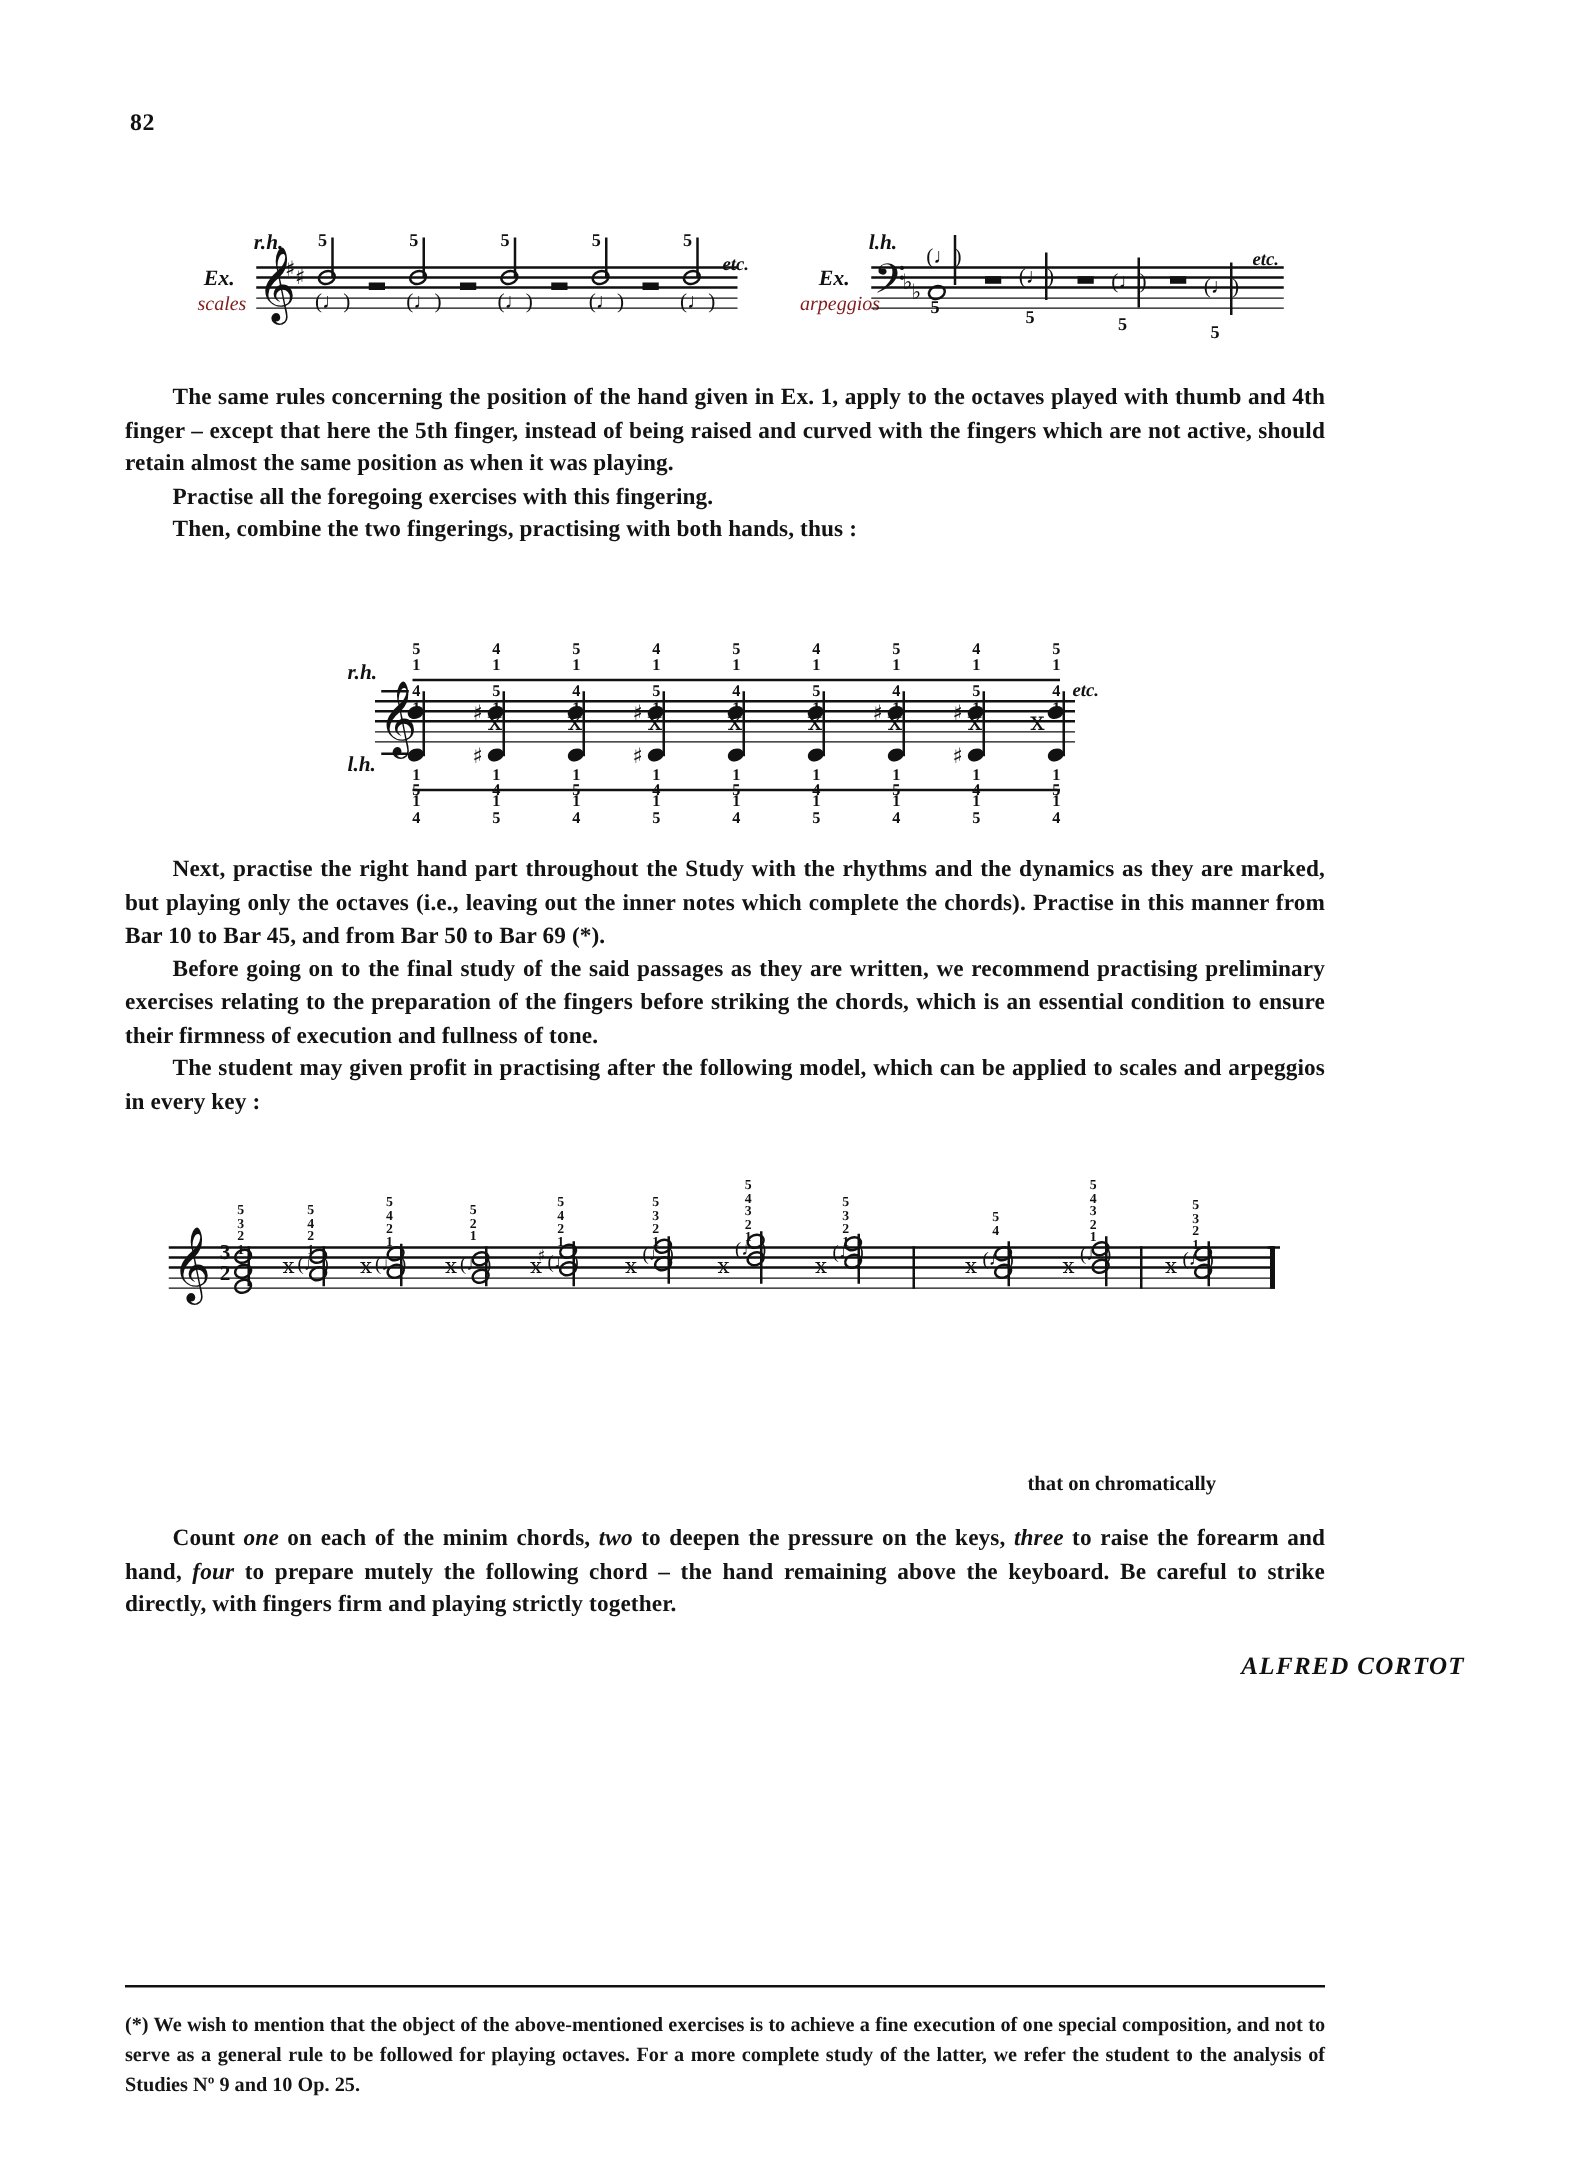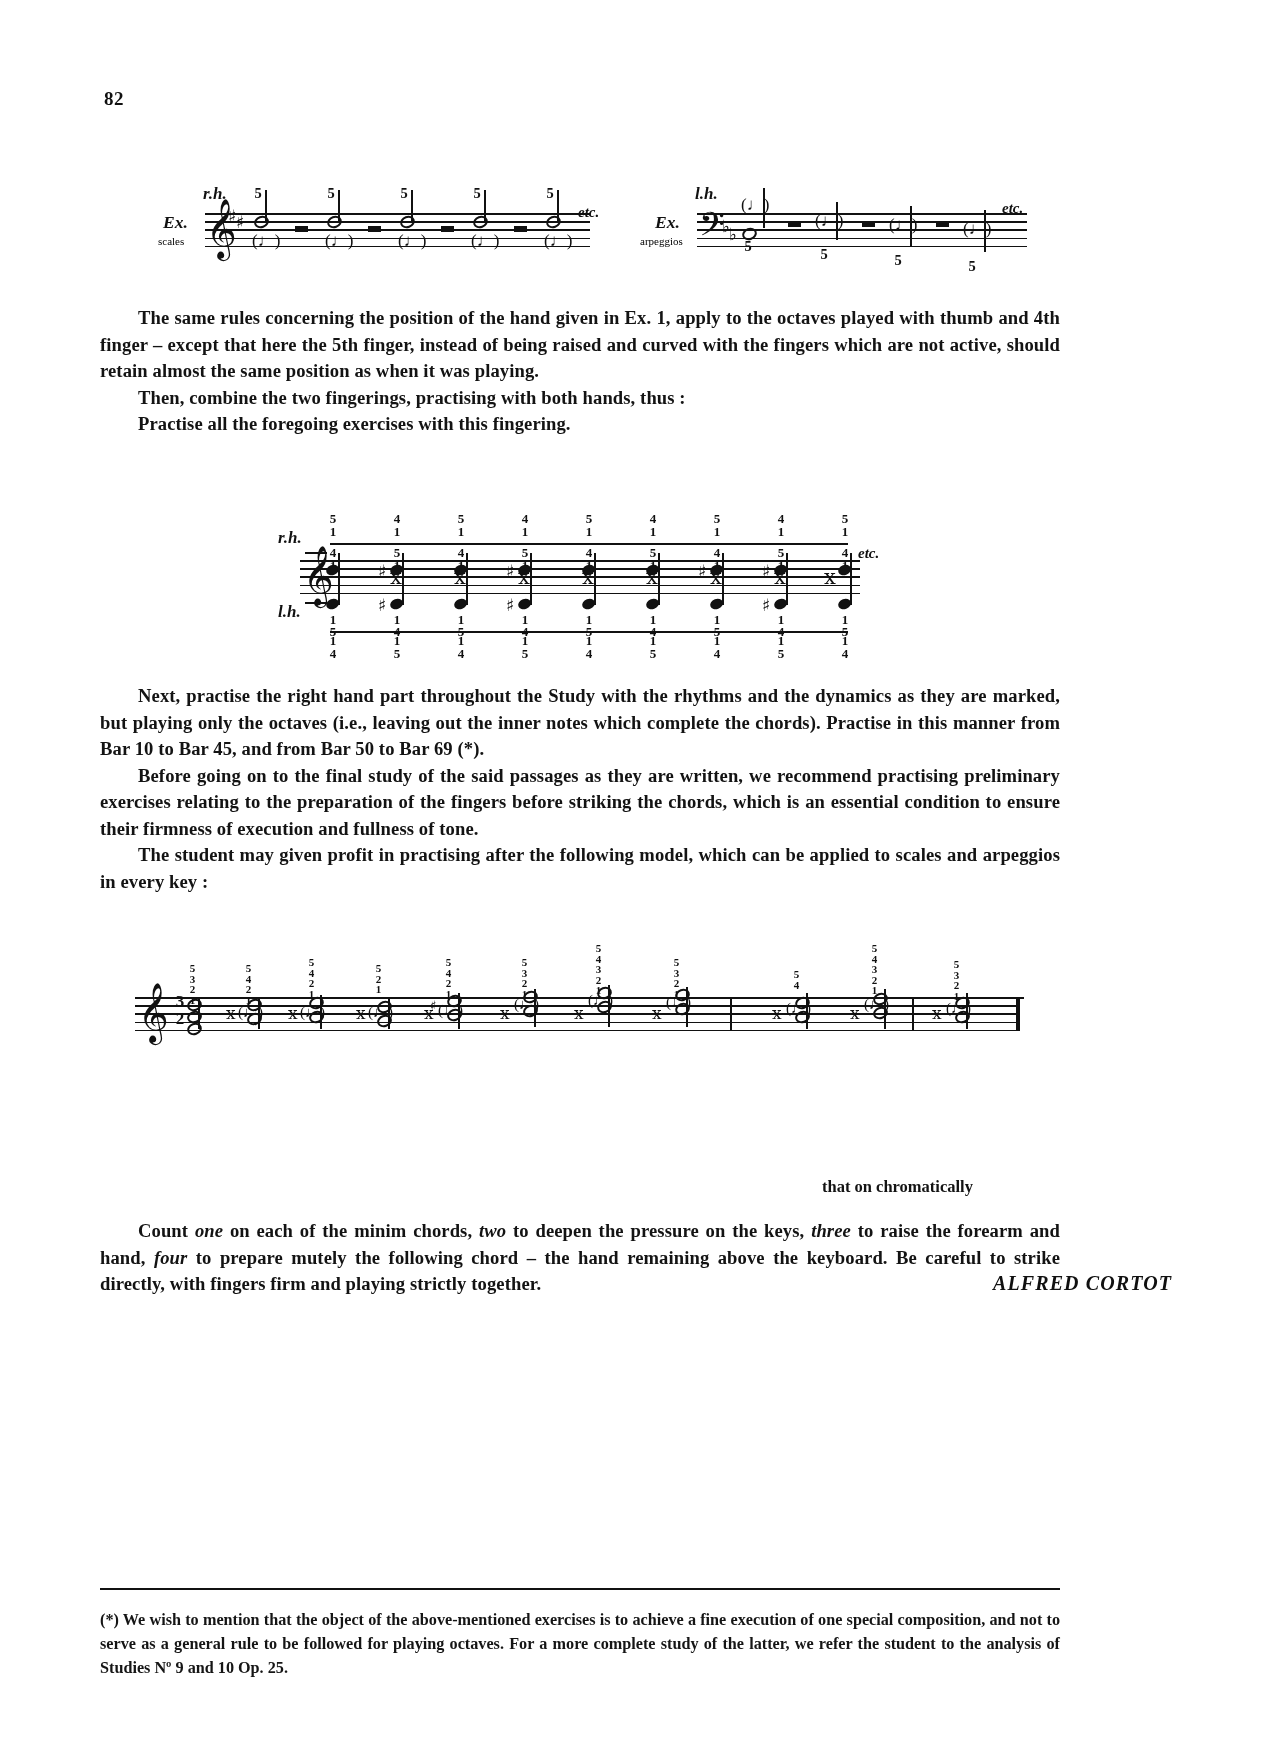--- a/index.html
+++ b/index.html
@@ -147,22 +147,23 @@
   }
   .ex-label {
     position: absolute;
     font-style: italic;
     font-weight: bold;
     font-size: 17.5px;
     color: #111;
   }
   .ex-sub {
     position: absolute;
-    font-size: 11px;
-    color: #000000;
+    font-style: italic;
+    font-size: 16px;
+    color: #7f1d1d;
   }
   .etc {
     position: absolute;
     font-style: italic;
     font-weight: bold;
     font-size: 15px;
     color: #111;
   }
   .fing {
     position: absolute;
@@ -318,22 +319,22 @@
     <div>
       <div class="paren-note" style="left:963px; top:40px;">(♩)</div>
       <div class="stem" style="left:984px; top:30px; height:42px;"></div>
       <div class="fing" style="left:966px; top:80px; width:12px;">5</div>
     </div>
     <div class="etc" style="left:1002px; top:20px;">etc.</div>
   </div>
 
   <div class="blk" style="left:100px; top:305px; width:960px;">
     <p class="para indent">The same rules concerning the position of the hand given in Ex. 1, apply to the octaves played with thumb and 4th finger – except that here the 5th finger, instead of being raised and curved with the fingers which are not active, should retain almost the same position as when it was playing.</p>
+    <p class="para indent nojust">Practise all the foregoing exercises with this fingering.</p>
     <p class="para indent nojust">Then, combine the two fingerings, practising with both hands, thus :</p>
-    <p class="para indent nojust">Practise all the foregoing exercises with this fingering.</p>
   </div>
 
   <div class="music" style="left:0px; top:505px; width:1272px; height:160px;">
 
     <div class="hand-label" style="left:278px; top:23px;">r.h.</div>
     <div class="hand-label" style="left:278px; top:97px;">l.h.</div>
 
     <div class="beam" style="left:330px; top:38px; width:518px;"></div>
 
     <div class="beam" style="left:330px; top:126px; width:518px;"></div>
@@ -760,18 +761,18 @@
 
     <div class="barline thick" style="left:1016px; top:62px; height:34px;"></div>
   </div>
 
   <div class="caption" style="left:822px; top:1177px;">that on chromatically</div>
 
   <div class="blk" style="left:100px; top:1218px; width:960px;">
     <p class="para indent"><span>Count </span><em class="it">one</em><span> on each of the minim chords, </span><em class="it">two</em><span> to deepen the pressure on the keys, </span><em class="it">three</em><span> to raise the forearm and hand, </span><em class="it">four</em><span> to prepare mutely the following chord – the hand remaining above the keyboard. Be careful to strike directly, with fingers firm and playing strictly together.</span></p>
   </div>
 
-  <div class="signature" style="top:1272px;">ALFRED CORTOT</div>
+  <div class="signature" style="top:1322px;">ALFRED CORTOT</div>
 
   <div class="rule" style="left:100px; top:1588px; width:960px;"></div>
   <div class="footnote" style="left:100px; top:1608px; width:960px;">(*) We wish to mention that the object of the above-mentioned exercises is to achieve a fine execution of one special composition, and not to serve as a general rule to be followed for playing octaves. For a more complete study of the latter, we refer the student to the analysis of Studies Nº 9 and 10 Op. 25.</div>
 
 </div>
 
 </body></html>

